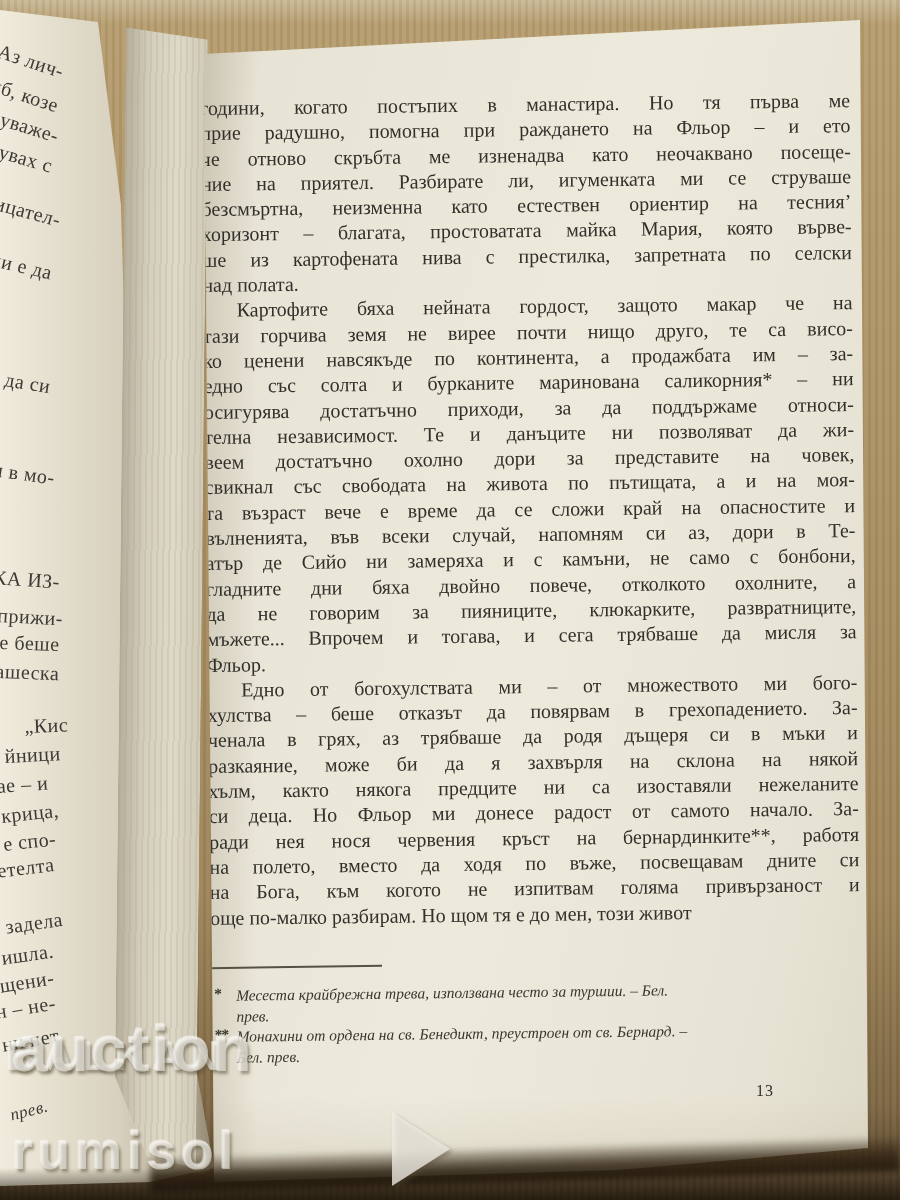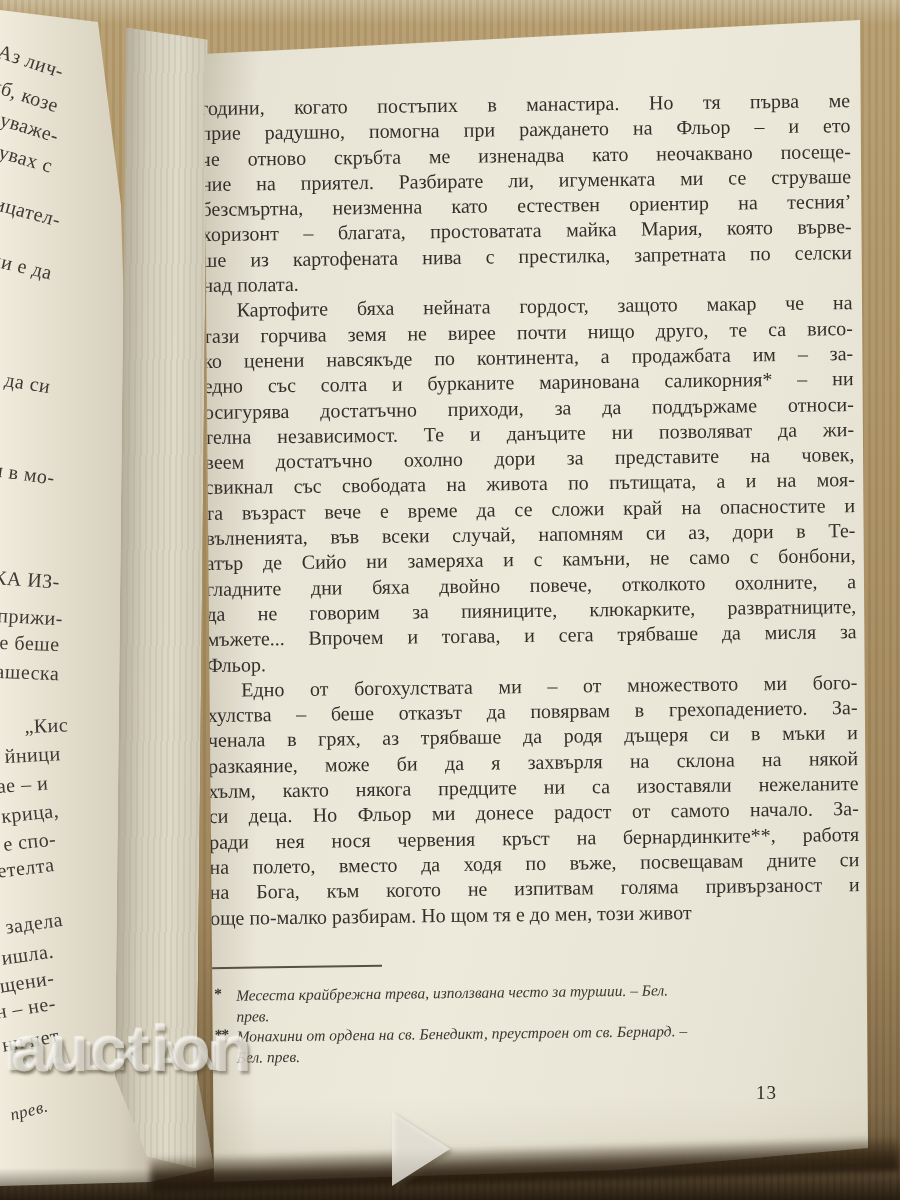--- a/index.html
+++ b/index.html
@@ -59,21 +59,21 @@
     transform:rotate(-.8deg);
   }
   .footnotes{
     position:absolute;left:22px;top:972px;width:580px;
     transform:rotate(-.7deg);transform-origin:0 0;
     font-size:15.5px;font-style:italic;line-height:20.5px;color:#38362e;
   }
   .fn{position:relative;padding-left:26px;}
   .fn-marker{position:absolute;left:4px;top:-2px;font-style:normal;font-weight:bold;letter-spacing:-1px;}
   .page-num{
-    position:absolute;left:568px;top:1068px;font-size:19px;color:#2f2d28;letter-spacing:1px;
+    position:absolute;left:568px;top:1068px;font-size:16px;color:#2f2d28;letter-spacing:1px;
   }
   
   .bottom-shadow{
     position:absolute;left:150px;top:1148px;width:750px;height:34px;z-index:4;
     background:linear-gradient(180deg, rgba(70,52,28,.15), rgba(48,35,18,.85) 55%, rgba(32,23,12,.9));
     transform:rotate(-1.6deg);filter:blur(3px);
   }
   .bottom-dark{
     position:absolute;left:0;top:1168px;width:900px;height:32px;z-index:4;
     background:linear-gradient(180deg, rgba(40,30,16,.0), rgba(28,20,10,.8));
@@ -183,15 +183,16 @@
     <div class="page-num">13</div>
   </div>
 
   <div class="bottom-shadow"></div>
   <div class="bottom-dark"></div>
 
   <div class="watermark">
     <div class="wm-word wm-balkan">BALKAN</div>
     <div class="wm-word wm-auction">auction</div>
     <div class="wm-arrow"></div>
+    <div class="wm-word wm-rumisol">rumisol</div>
   </div>
 
 </div>
 
 </body></html>

